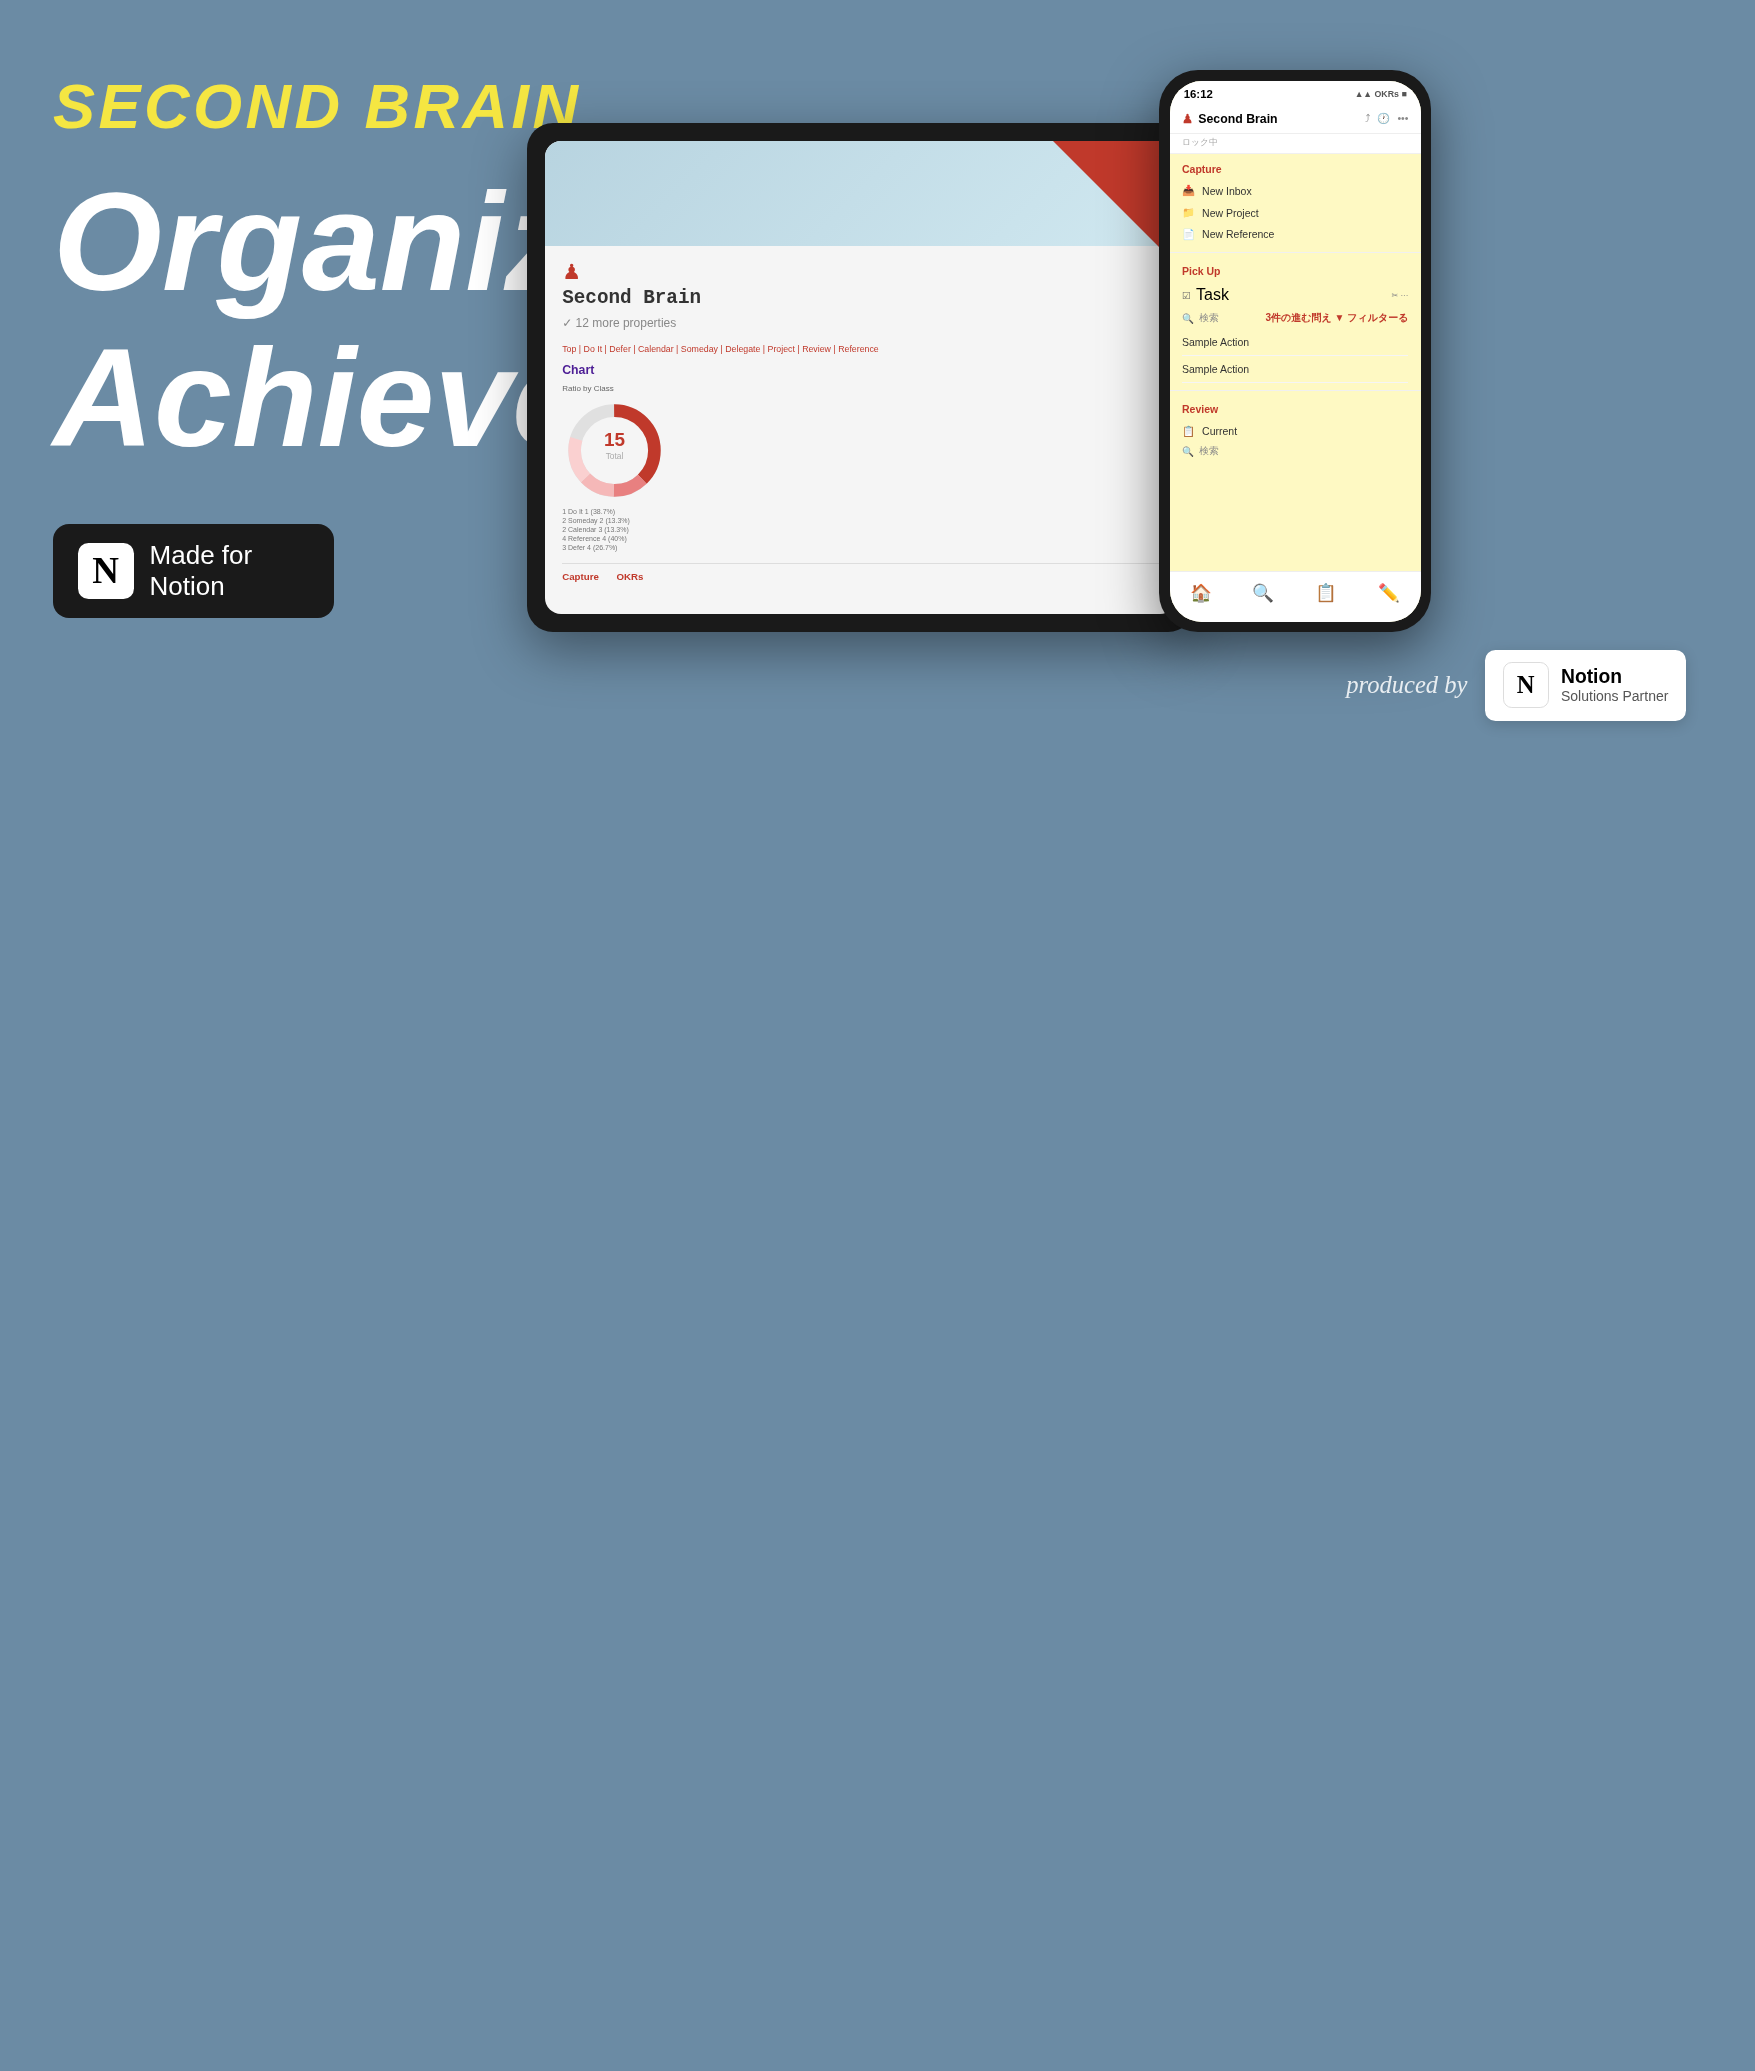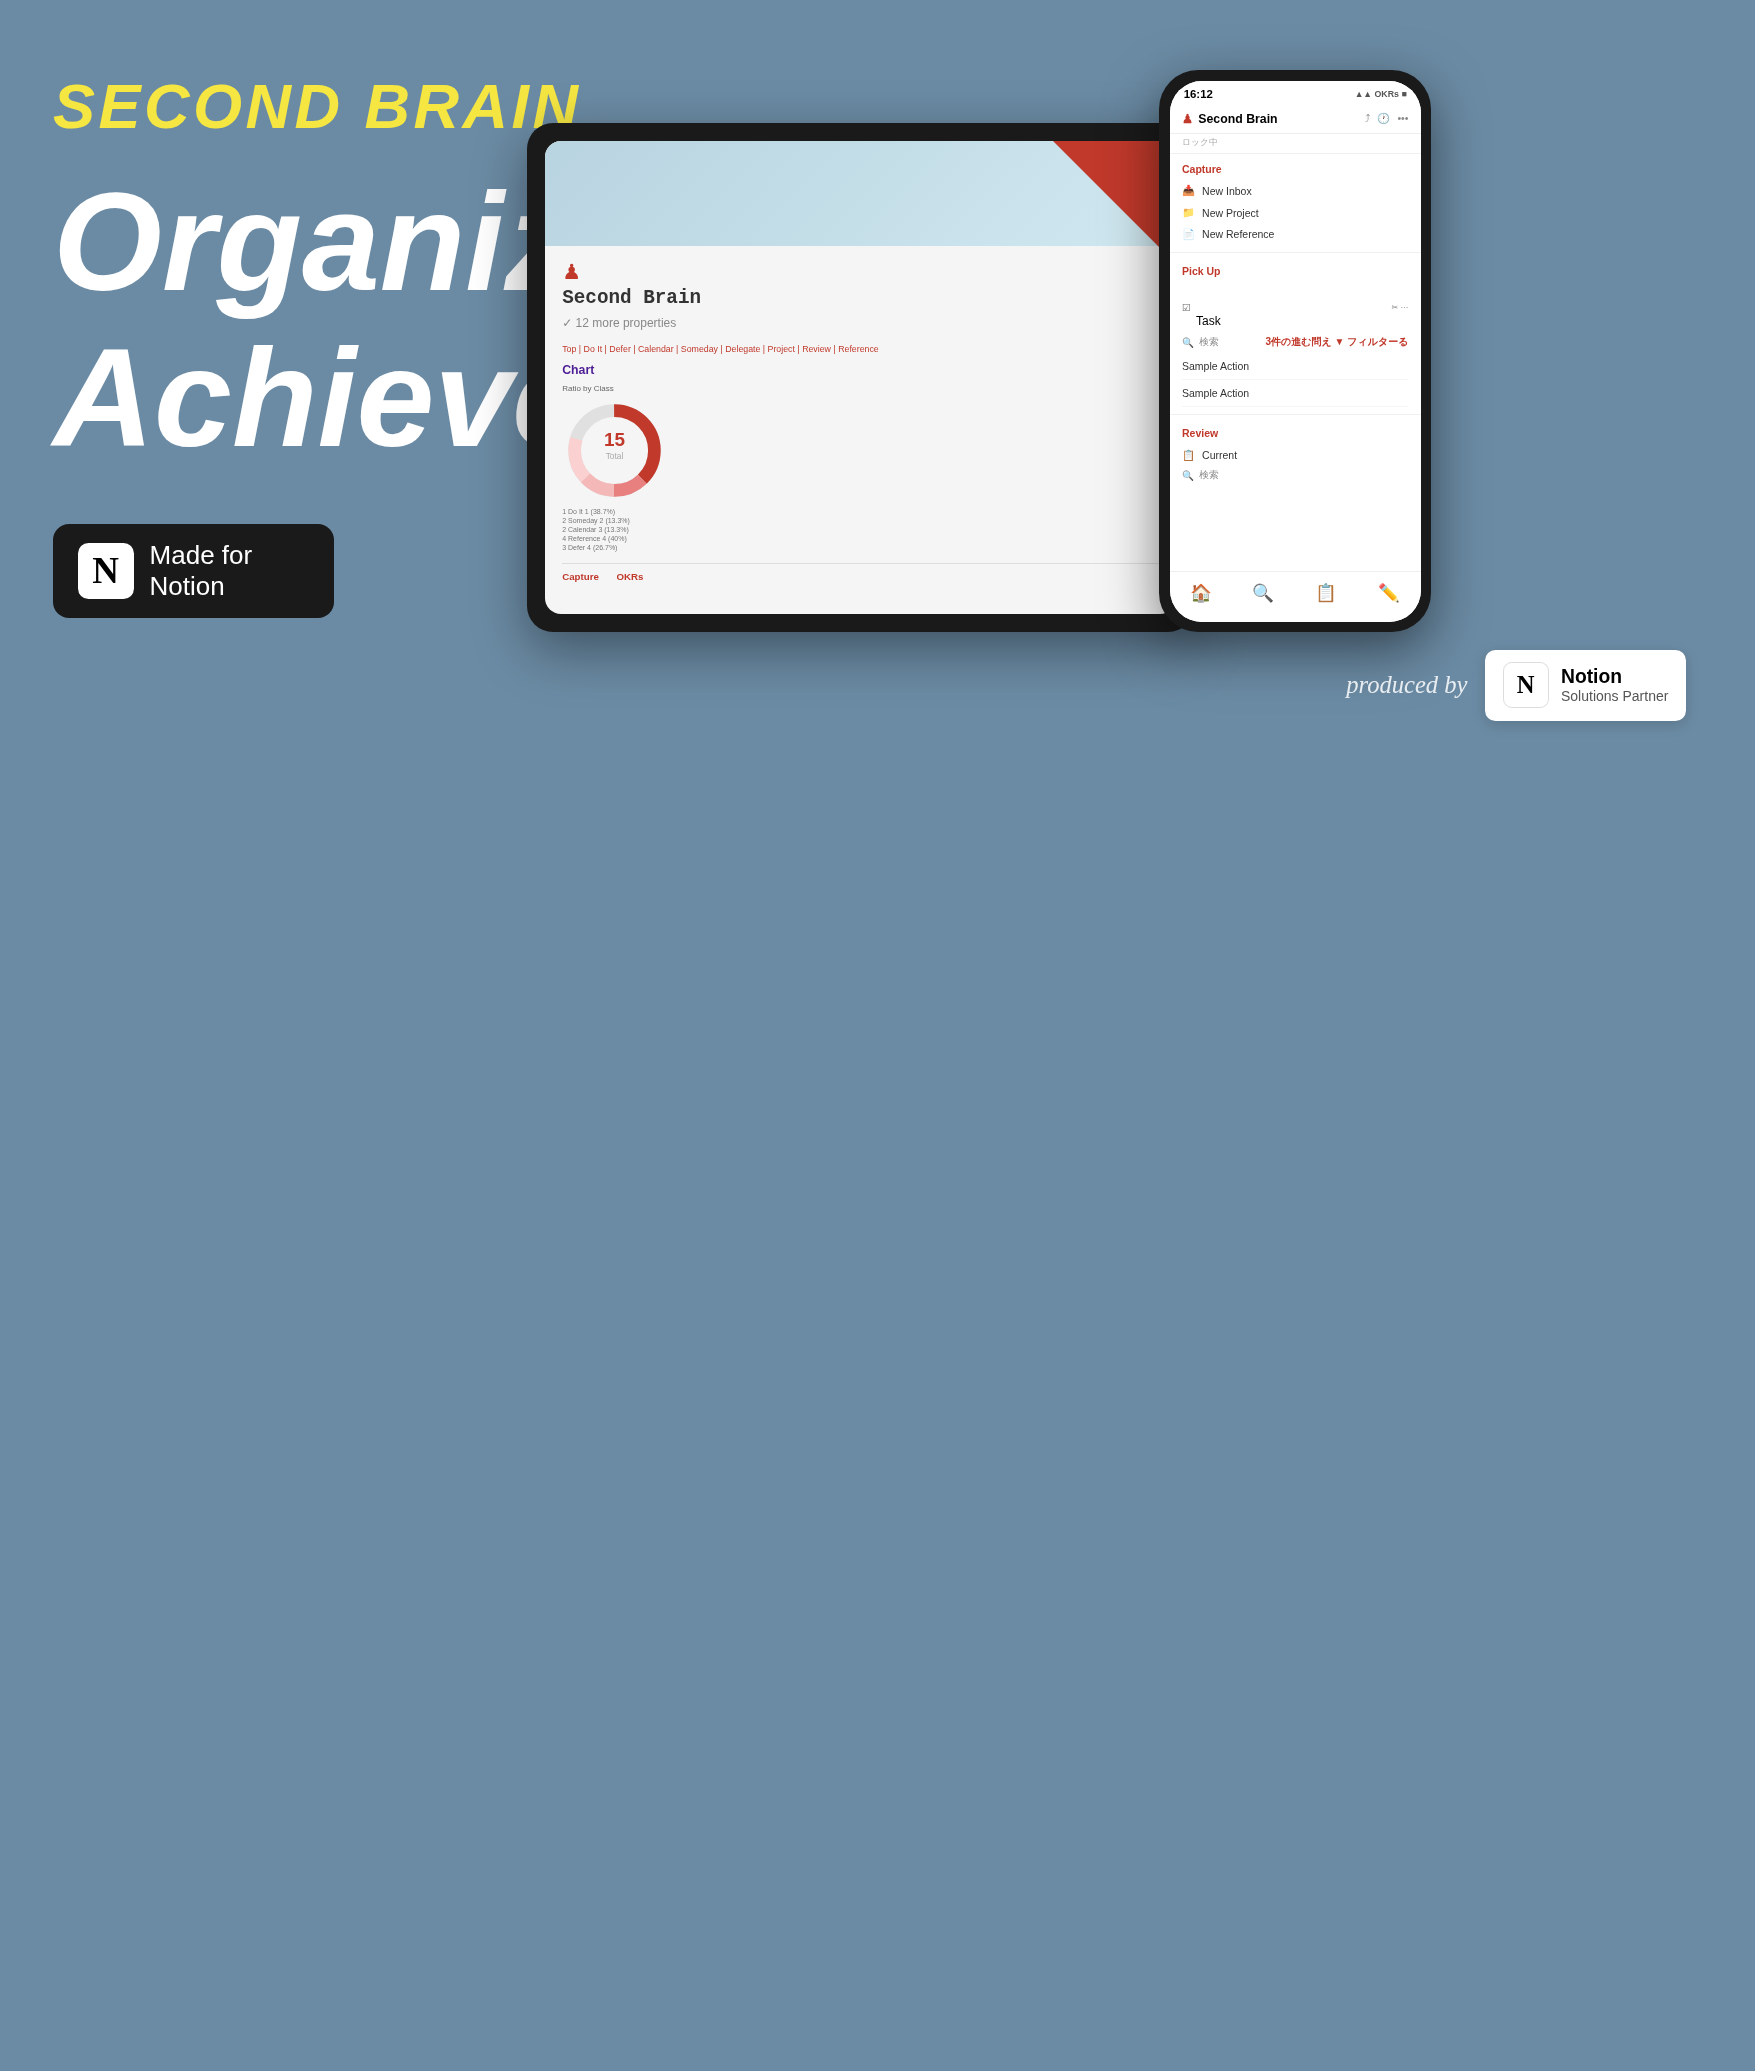--- a/index.html
+++ b/index.html
@@ -228,21 +228,21 @@
       height: 562px;
       background: #1a1a1a;
       border-radius: 39px;
       padding: 10.5px;
       box-shadow: 0 17.6px 53px rgba(0,0,0,0.5);
     }
 
     .phone-screen {
       width: 100%;
       height: 100%;
-      background: #ffffff;
+      background: #fef9c3;
       border-radius: 32px;
       overflow: hidden;
       position: relative;
     }
 
     .phone-status-bar {
       background: #fff;
       padding: 7px 14px;
       display: flex;
       justify-content: space-between;
@@ -543,21 +543,21 @@
         </div>
       </div>
 
       <div class="phone-divider"></div>
 
       <div class="phone-section">
         <div class="phone-section-title">Pick Up</div>
         <div class="phone-task-row">
           <div class="phone-task-left">
             <span style="font-size:9.7px;color:#666;">☑</span>
-            <span style="font-size:12px;margin-top:28px;">Task</span>
+            <span style="font-size:16px;">Task</span>
           </div>
           <div style="font-size:8px;color:#888;">✂ ···</div>
         </div>
         <div class="phone-search-row">
           <span>🔍</span>
           <span>検索</span>
           <span style="margin-left:auto;font-size:10px;color:#c0392b;font-weight:bold;">3件の進む問え ▼ フィルターる</span>
         </div>
         <div class="phone-action-item">Sample Action</div>
         <div class="phone-action-item">Sample Action</div>

